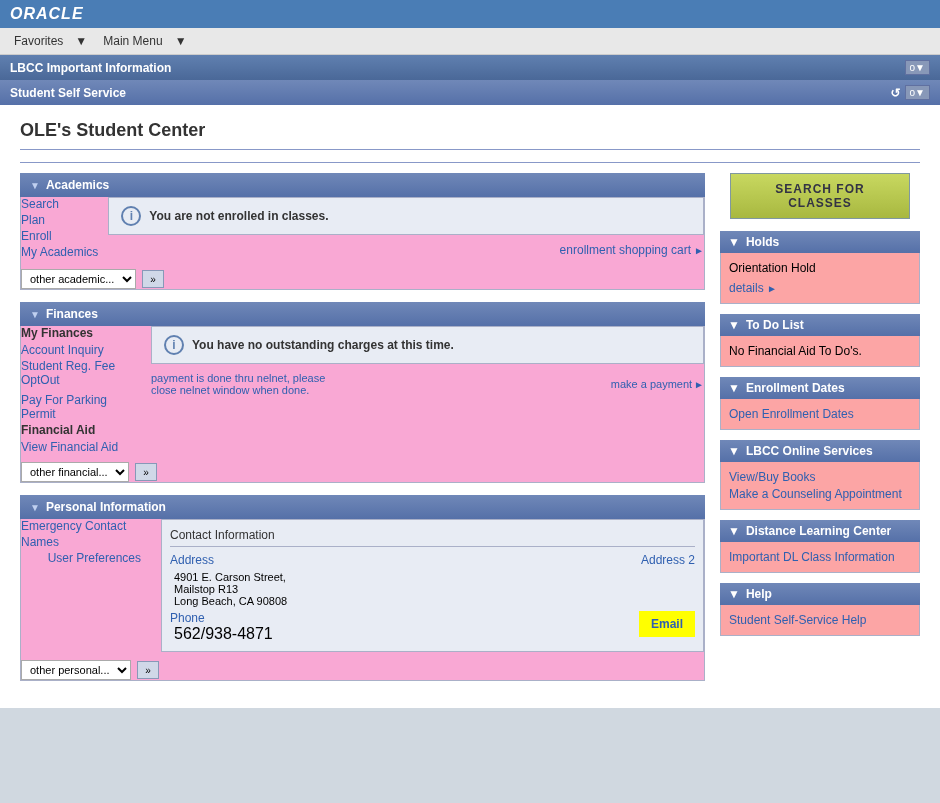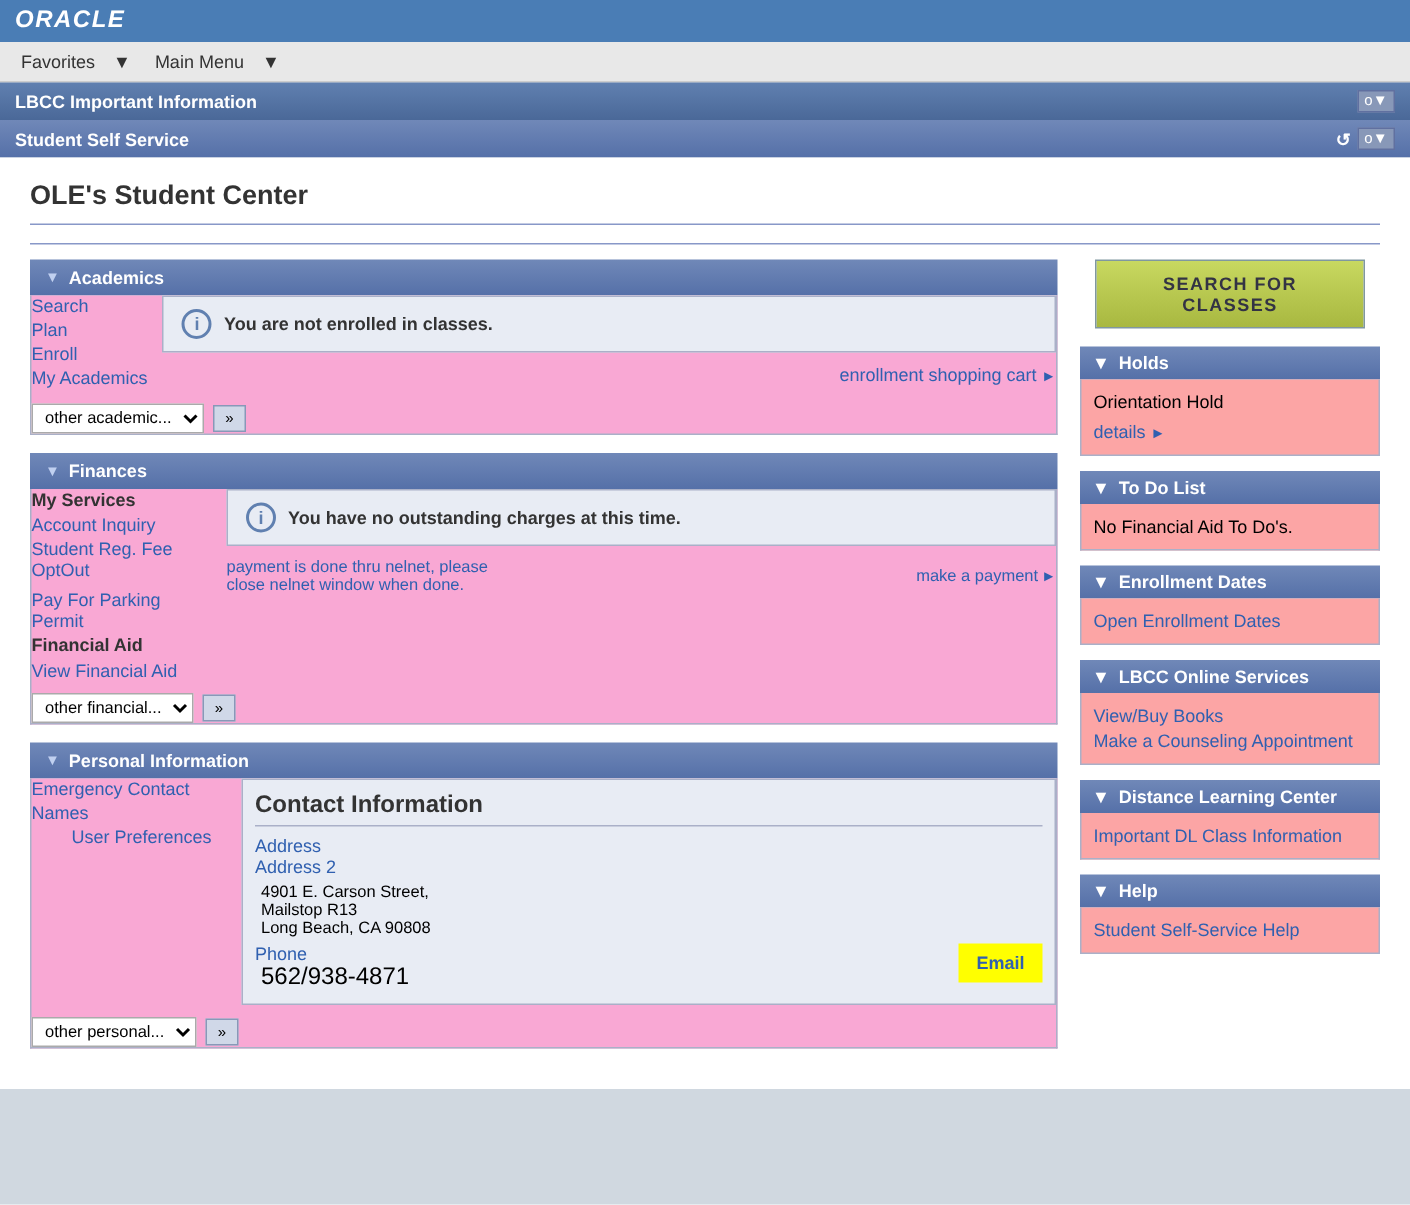--- a/index.html
+++ b/index.html
@@ -227,32 +227,31 @@
 
     
     .contact-box {
       border: 1px solid #aab0c8;
       background: #e8ecf4;
       padding: 8px;
       margin-left: 10px;
       flex: 1;
     }
     .contact-header {
-      font-weight: bold;
-      font-size: 16px;
+      font-weight: normal;
+      font-size: 12px;
       color: #333;
       margin-bottom: 6px;
       border-bottom: 1px solid #aab0c8;
       padding-bottom: 4px;
     }
     .contact-row {
       display: flex;
       justify-content: space-between;
       margin-bottom: 4px;
-      flex-direction: column;
     }
 
     
     .payment-row {
       display: flex;
       justify-content: space-between;
       align-items: center;
       font-size: 11px;
       margin-top: 4px;
     }
@@ -345,21 +344,21 @@
       </div>
 
       <div class="panel">
         <div class="panel-header">
           <span class="chevron">▼</span>
           <span>Finances</span>
         </div>
         <div class="panel-body">
           <div class="finances-inner">
             <div class="finances-left">
-              <div class="section-title">My Services</div>
+              <div class="section-title">My Finances</div>
               <a style="display:block;margin-bottom:2px;">Account Inquiry</a>
               <a style="display:block;margin-bottom:6px;">Student Reg. Fee OptOut</a>
               <a style="display:block;margin-bottom:2px;">Pay For Parking Permit</a>
               <div class="section-title">Financial Aid</div>
               <a style="display:block;">View Financial Aid</a>
             </div>
             <div class="finances-right">
               <div class="info-box">
                 <div class="info-icon">i</div>
                 <span class="info-text">You have no outstanding charges at this time.</span>

